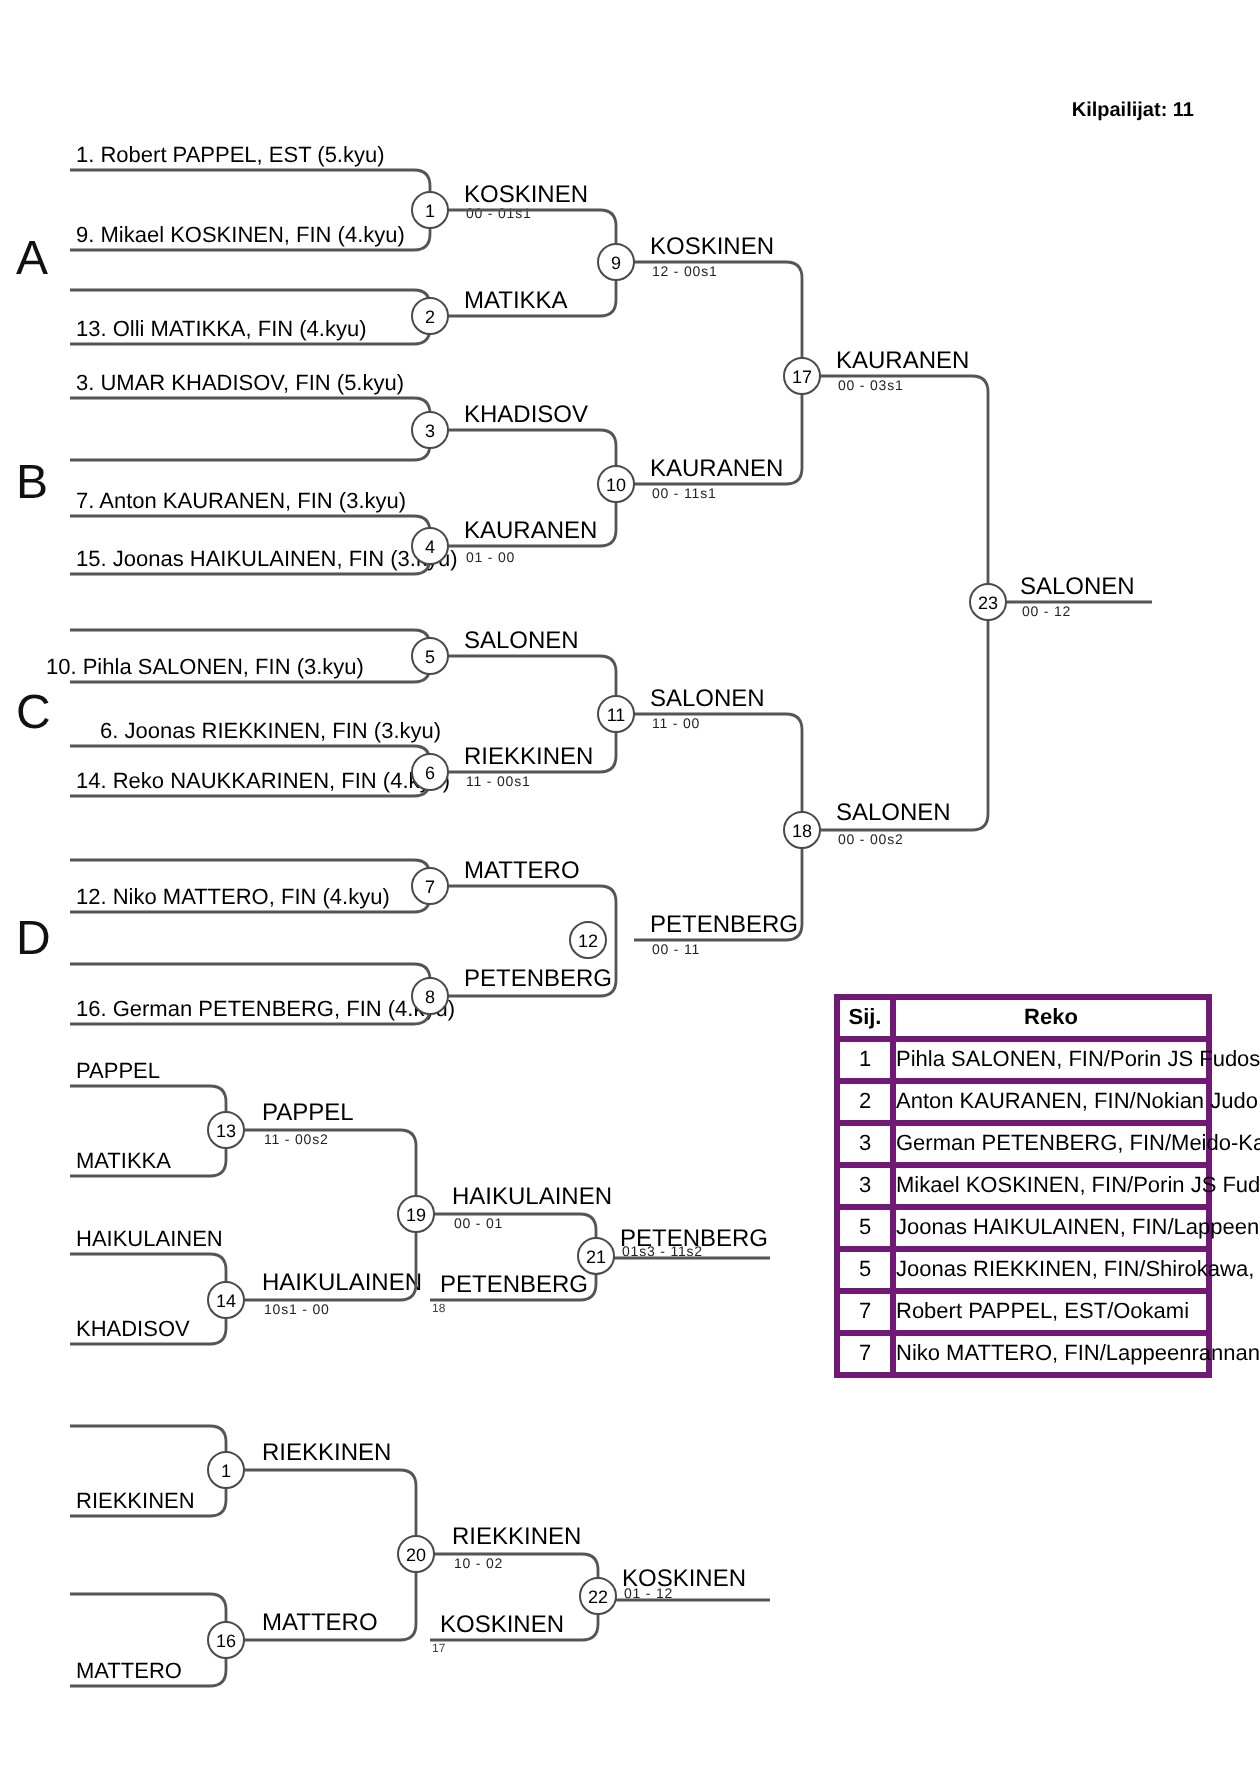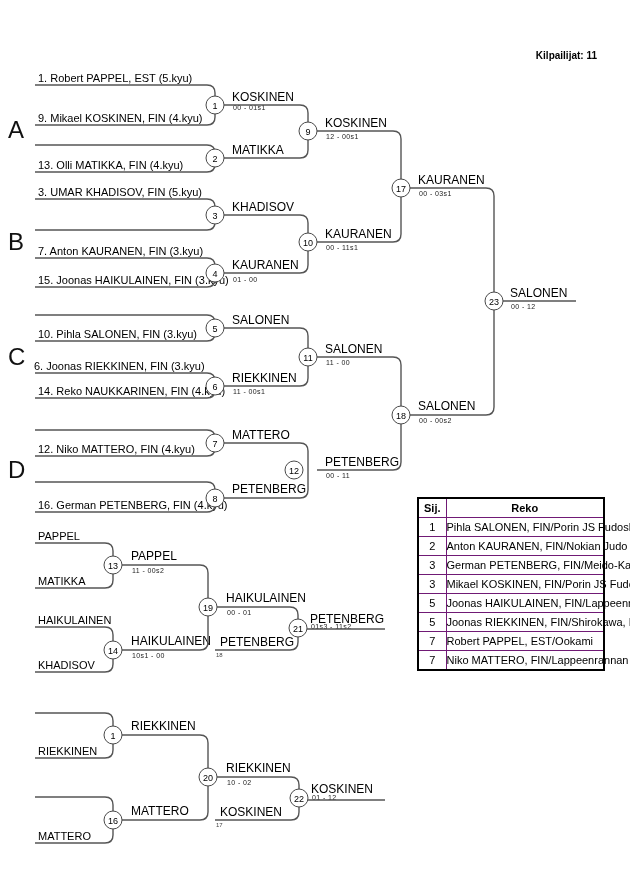--- a/index.html
+++ b/index.html
@@ -13,21 +13,21 @@
   .winner{font-size:12px;}
   .score{font-size:7px;color:#222;letter-spacing:.4px;}
   .tinyref{font-size:6px;color:#444;}
   .lines{position:absolute;left:0;top:0;z-index:1;}
   .circle{position:absolute;width:17px;height:17px;border:1.5px solid #4a4a4a;border-radius:50%;
           background:#fff;transform:translate(-50%,-50%);display:flex;align-items:center;
           justify-content:center;font-size:9px;z-index:2;}
   .results-title{left:417px;top:481px;width:186px;text-align:center;font-size:13px;font-weight:bold;z-index:3;}
   table.results{position:absolute;left:417px;top:497px;width:186px;border-collapse:collapse;
           table-layout:fixed;font-size:11px;border:2px solid #000;background:#fff;z-index:3;}
-  table.results th,table.results td{border:1px solid #701a75;height:18px;padding:0;
+  table.results th,table.results td{border:3px solid #701a75;height:18px;padding:0;
           white-space:nowrap;overflow:visible;}
   table.results th{font-weight:bold;text-align:center;}
   td.rank{text-align:center;}
   td.name{padding-left:5px;}
 </style>
 </head>
 <body>
 
 <div class="page">
 
@@ -81,22 +81,22 @@
   <div class="abs pool" style="left:8px;top:228px">B</div>
   <div class="abs pool" style="left:8px;top:343px">C</div>
   <div class="abs pool" style="left:8px;top:456px">D</div>
 
   <div class="abs entry" style="left:38px;top:72px">1. Robert PAPPEL, EST (5.kyu)</div>
   <div class="abs entry" style="left:38px;top:112px">9. Mikael KOSKINEN, FIN (4.kyu)</div>
   <div class="abs entry" style="left:38px;top:159px">13. Olli MATIKKA, FIN (4.kyu)</div>
   <div class="abs entry" style="left:38px;top:186px">3. UMAR KHADISOV, FIN (5.kyu)</div>
   <div class="abs entry" style="left:38px;top:245px">7. Anton KAURANEN, FIN (3.kyu)</div>
   <div class="abs entry" style="left:38px;top:274px">15. Joonas HAIKULAINEN, FIN (3.kyu)</div>
-  <div class="abs entry" style="left:38px;top:328px">10. Pihla SALONEN, FIN (3.kyu)</div>
-  <div class="abs entry" style="left:34px;top:360px">6. Joonas RIEKKINEN, FIN (3.kyu)</div>
+  <div class="abs entry" style="left:23px;top:328px">10. Pihla SALONEN, FIN (3.kyu)</div>
+  <div class="abs entry" style="left:50px;top:360px">6. Joonas RIEKKINEN, FIN (3.kyu)</div>
   <div class="abs entry" style="left:38px;top:385px">14. Reko NAUKKARINEN, FIN (4.kyu)</div>
   <div class="abs entry" style="left:38px;top:443px">12. Niko MATTERO, FIN (4.kyu)</div>
   <div class="abs entry" style="left:38px;top:499px">16. German PETENBERG, FIN (4.kyu)</div>
 
   <div class="circle" style="left:215px;top:105px">1</div>
   <div class="circle" style="left:215px;top:158px">2</div>
   <div class="circle" style="left:215px;top:215px">3</div>
   <div class="circle" style="left:215px;top:273px">4</div>
   <div class="circle" style="left:215px;top:328px">5</div>
   <div class="circle" style="left:215px;top:386px">6</div>

